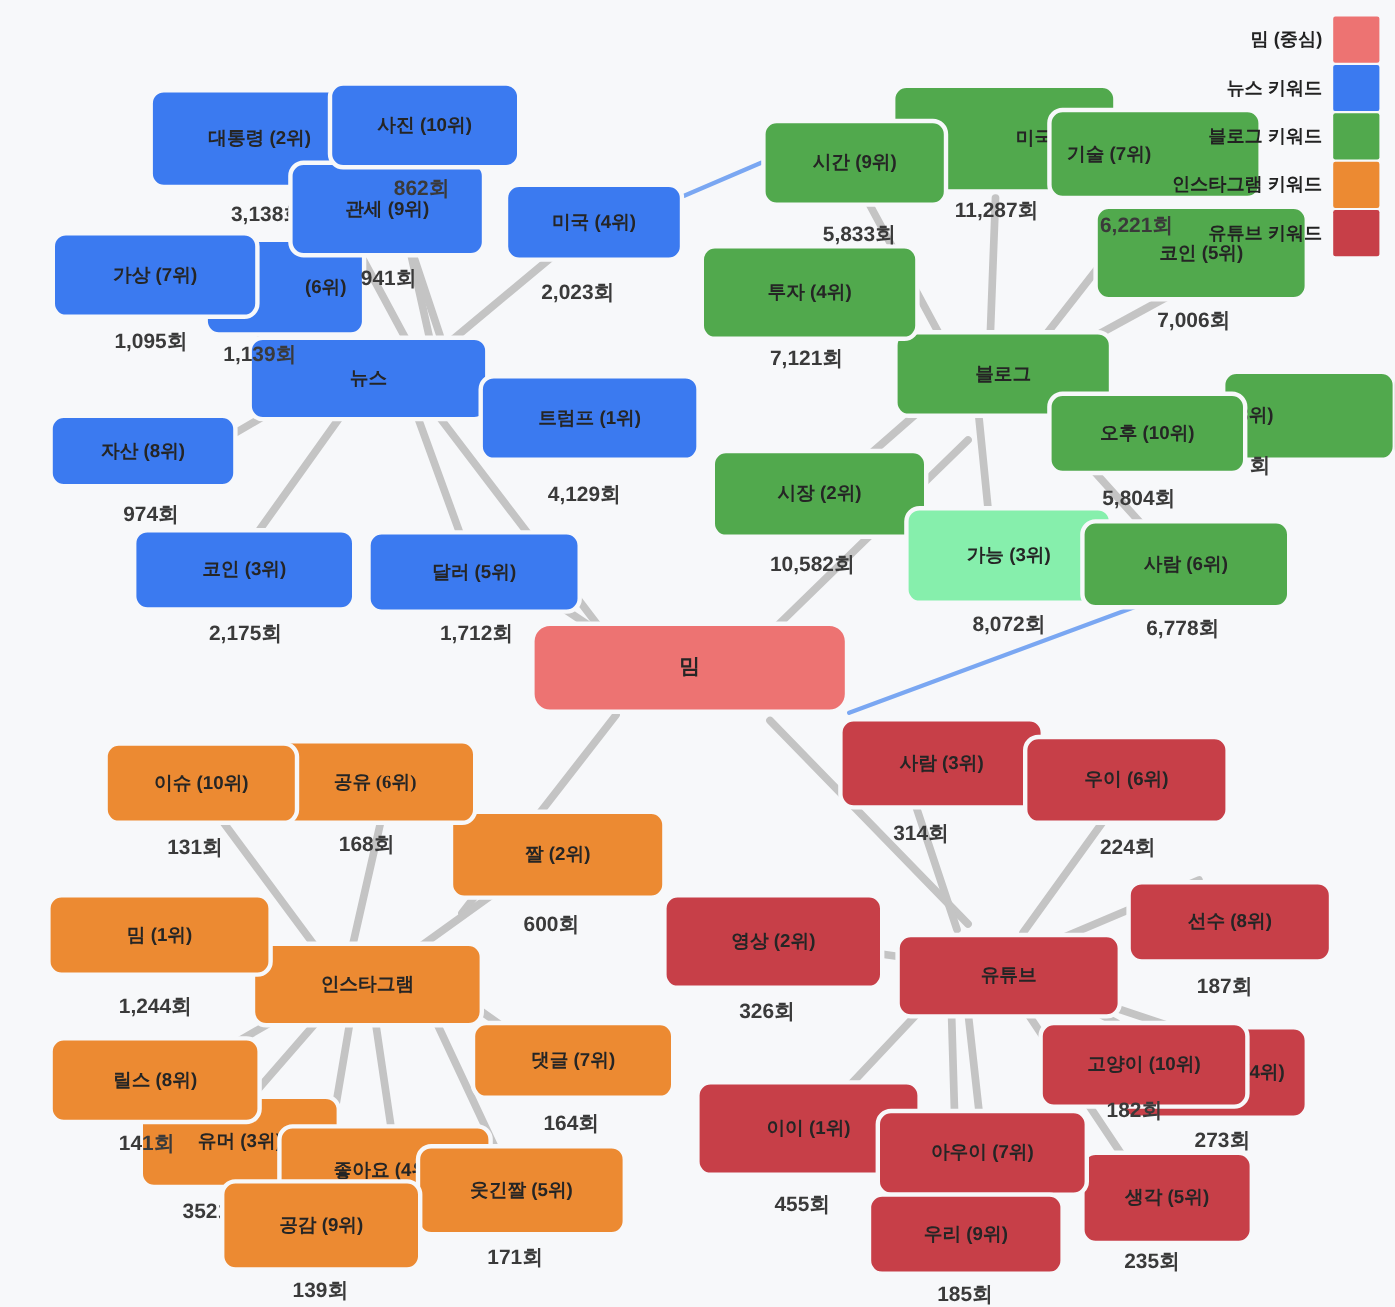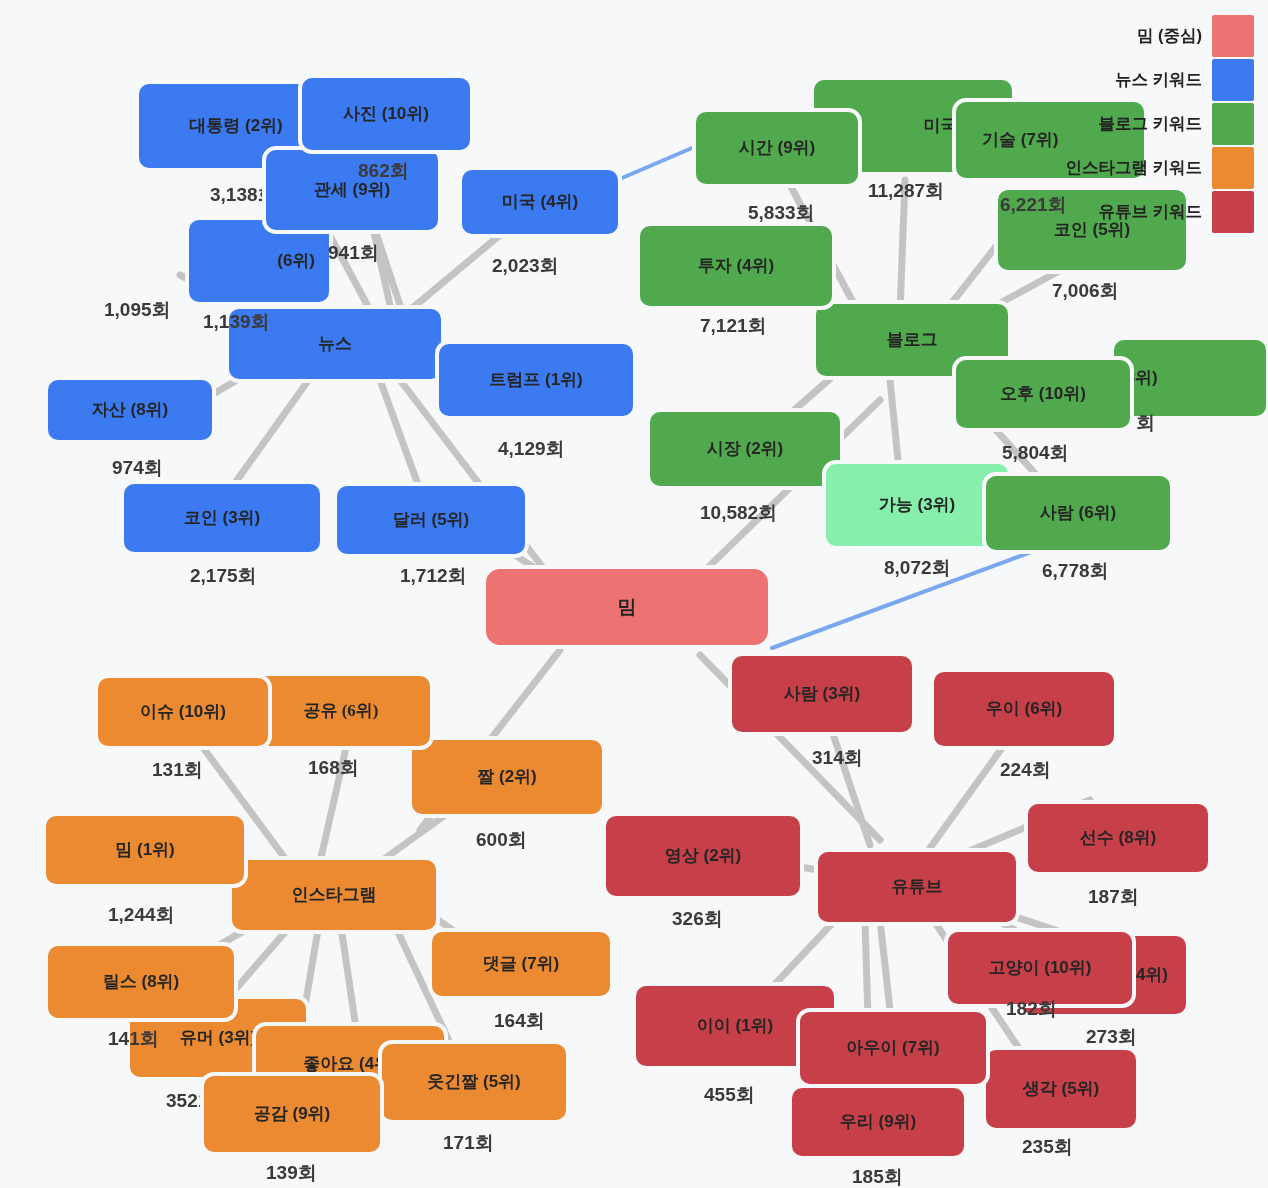--- a/index.html
+++ b/index.html
@@ -122,20 +122,21 @@
 
   <div class="node" style="left:458px;top:166px;width:164px;height:72px;background:#3b7af0;">미국 (4위)</div>
   <div class="cnt" style="left:492px;top:253px;">2,023회</div>
 
   <div class="node" style="left:333px;top:482px;width:196px;height:76px;background:#3b7af0;">달러 (5위)</div>
   <div class="cnt" style="left:400px;top:563px;">1,712회</div>
 
   <div class="node" style="left:185px;top:216px;width:148px;height:90px;background:#3b7af0;justify-content:flex-end;padding-right:14px;">(6위)</div>
   <div class="cnt" style="left:203px;top:309px;">1,139회</div>
 
+  <div class="node" style="left:46px;top:210px;width:190px;height:80px;background:#3b7af0;">가상 (7위)</div>
   <div class="cnt" style="left:104px;top:297px;">1,095회</div>
 
   <div class="node" style="left:44px;top:376px;width:172px;height:68px;background:#3b7af0;">자산 (8위)</div>
   <div class="cnt" style="left:112px;top:455px;">974회</div>
 
   <div class="node" style="left:262px;top:146px;width:180px;height:88px;background:#3b7af0;">관세 (9위)</div>
   <div class="cnt" style="left:328px;top:240px;">941회</div>
 
   <div class="node" style="left:298px;top:74px;width:176px;height:80px;background:#3b7af0;">사진 (10위)</div>
   <div class="cnt" style="left:358px;top:158px;">862회</div>
@@ -153,21 +154,21 @@
 
   <div class="node" style="left:636px;top:222px;width:200px;height:88px;background:#51a94d;">투자 (4위)</div>
   <div class="cnt" style="left:700px;top:313px;">7,121회</div>
 
   <div class="node" style="left:994px;top:186px;width:196px;height:88px;background:#51a94d;">코인 (5위)</div>
   <div class="cnt" style="left:1052px;top:278px;">7,006회</div>
 
   <div class="node" style="left:982px;top:472px;width:192px;height:82px;background:#51a94d;">사람 (6위)</div>
   <div class="cnt" style="left:1042px;top:558px;">6,778회</div>
 
-  <div class="node" style="left:952px;top:98px;width:196px;height:84px;background:#51a94d;justify-content:flex-start;padding-left:26px;">기술 (7위)</div>
+  <div class="node" style="left:952px;top:98px;width:196px;height:84px;background:#51a94d;justify-content:flex-start;padding-left:14px;">기술 (7위)</div>
   <div class="cnt" style="left:1000px;top:192px;">6,221회</div>
 
   <div class="node" style="left:1110px;top:336px;width:160px;height:84px;background:#51a94d;justify-content:flex-start;padding-left:6px;">(8위)</div>
   <div class="cnt" style="left:1136px;top:410px;">회</div>
 
   <div class="node" style="left:692px;top:108px;width:170px;height:80px;background:#51a94d;">시간 (9위)</div>
   <div class="cnt" style="left:748px;top:200px;">5,833회</div>
 
   <div class="node" style="left:952px;top:356px;width:182px;height:76px;background:#51a94d;">오후 (10위)</div>
   <div class="cnt" style="left:1002px;top:440px;">5,804회</div>
@@ -204,21 +205,21 @@
   <div class="cnt" style="left:152px;top:757px;">131회</div>
 
   <div class="node" style="left:814px;top:848px;width:206px;height:78px;background:#c73f48;">유튜브</div>
 
   <div class="node" style="left:632px;top:982px;width:206px;height:88px;background:#c73f48;">이이 (1위)</div>
   <div class="cnt" style="left:704px;top:1082px;">455회</div>
 
   <div class="node" style="left:602px;top:812px;width:202px;height:88px;background:#c73f48;">영상 (2위)</div>
   <div class="cnt" style="left:672px;top:906px;">326회</div>
 
-  <div class="node" style="left:728px;top:652px;width:188px;height:84px;background:#c73f48;">사람 (3위)</div>
+  <div class="node" style="left:762px;top:652px;width:188px;height:84px;background:#c73f48;">사람 (3위)</div>
   <div class="cnt" style="left:812px;top:745px;">314회</div>
 
   <div class="node" style="left:1018px;top:932px;width:172px;height:86px;background:#c73f48;justify-content:flex-end;padding-right:18px;">(4위)</div>
   <div class="cnt" style="left:1086px;top:1024px;">273회</div>
 
   <div class="node" style="left:982px;top:1046px;width:158px;height:86px;background:#c73f48;">생각 (5위)</div>
   <div class="cnt" style="left:1022px;top:1134px;">235회</div>
 
   <div class="node" style="left:930px;top:668px;width:188px;height:82px;background:#c73f48;">우이 (6위)</div>
   <div class="cnt" style="left:1000px;top:757px;">224회</div>

